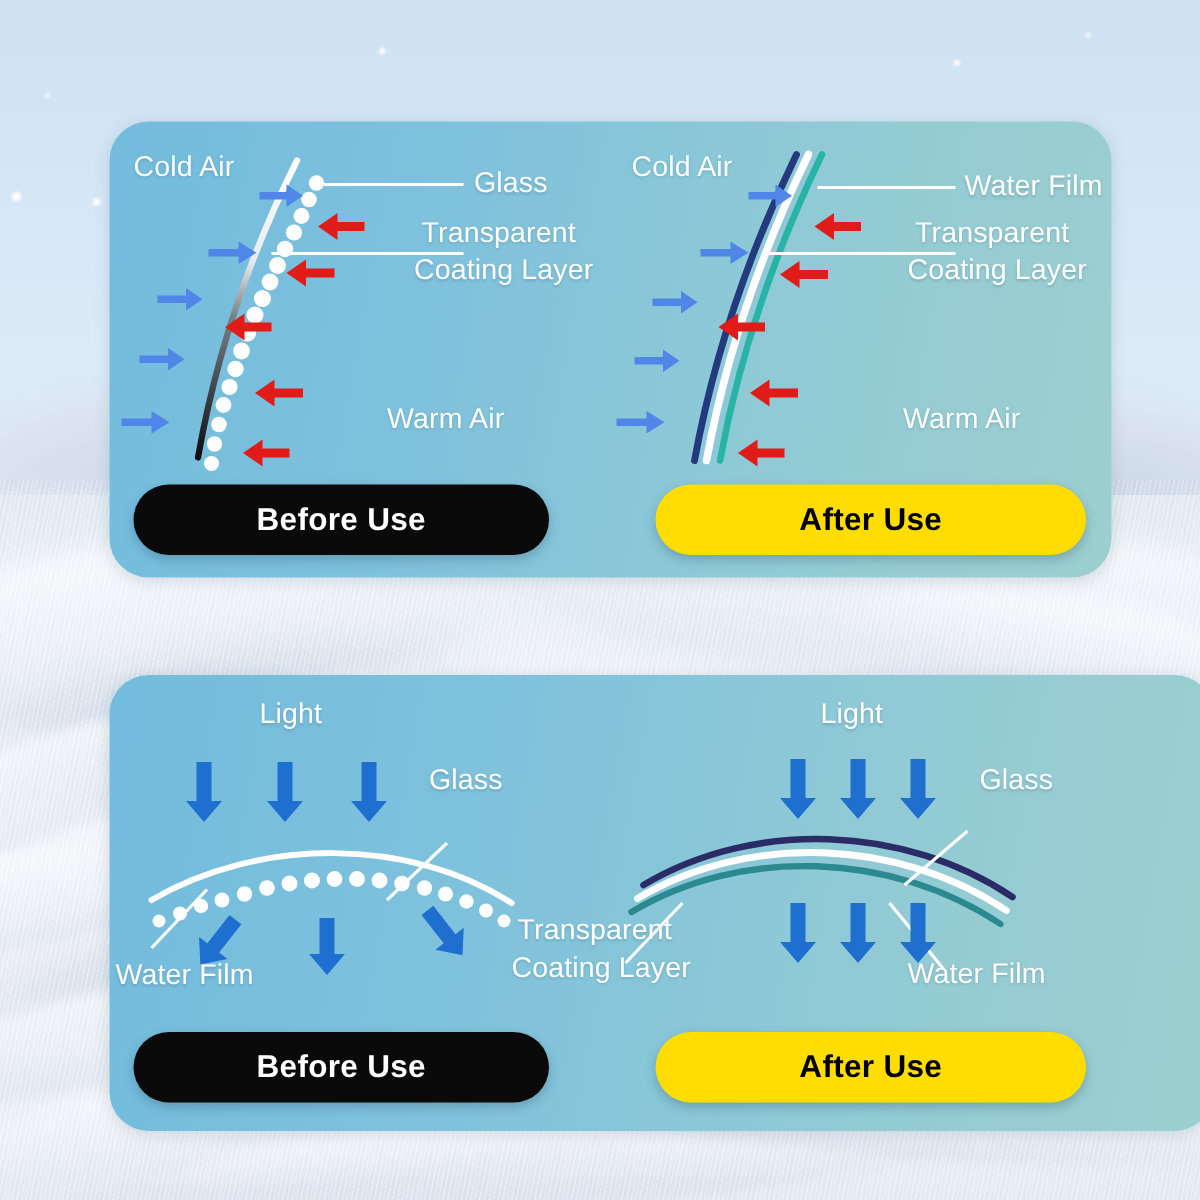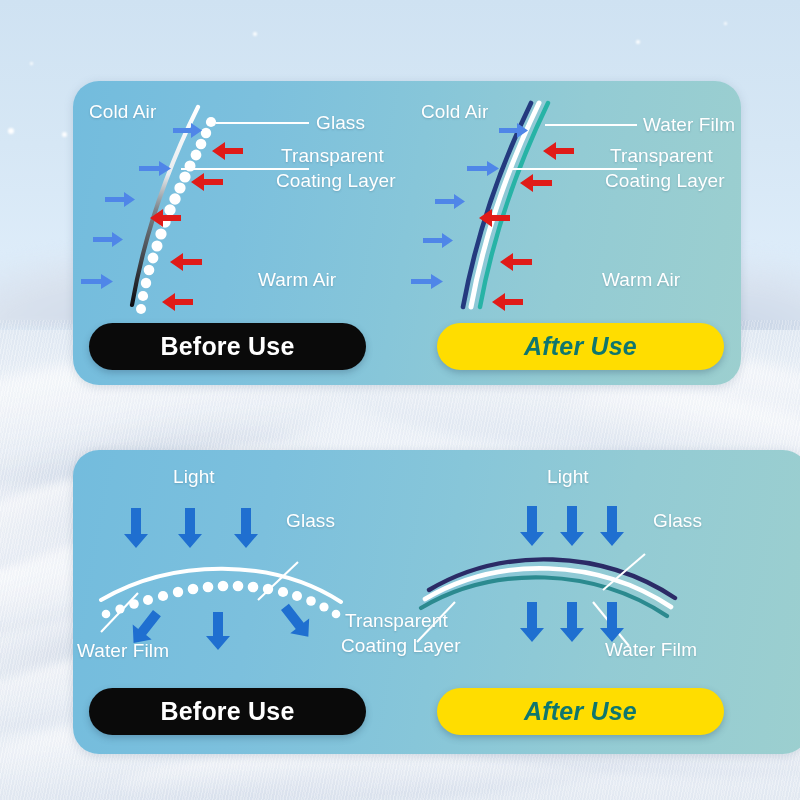--- a/index.html
+++ b/index.html
@@ -92,26 +92,26 @@
   }
 
   
   .pill {
     position:absolute;
     height:47px;
     border-radius:24px;
     display:flex; align-items:center; justify-content:center;
     font-family:"Liberation Sans", sans-serif;
     font-weight:bold;
-    font-size:25px;
+    font-size:21px;
     letter-spacing:.2px;
     box-shadow: 0 3px 7px rgba(40,70,95,.30);
   }
   .pill.black { background:#0a0a0a; color:#ffffff; }
-  .pill.yellow { background:#ffdd00; color:#0f766e;font-style:italic; }
+  .pill.yellow { background:#ffdd00; color:#000000; }
 
   
   .svg-ovl { position:absolute; left:0; top:0; width:100%; height:100%; overflow:visible; }
 </style>
 </head>
 <body>
 
 <div id="stage">
 
   <div class="bg-layer bg-sky"></div>

